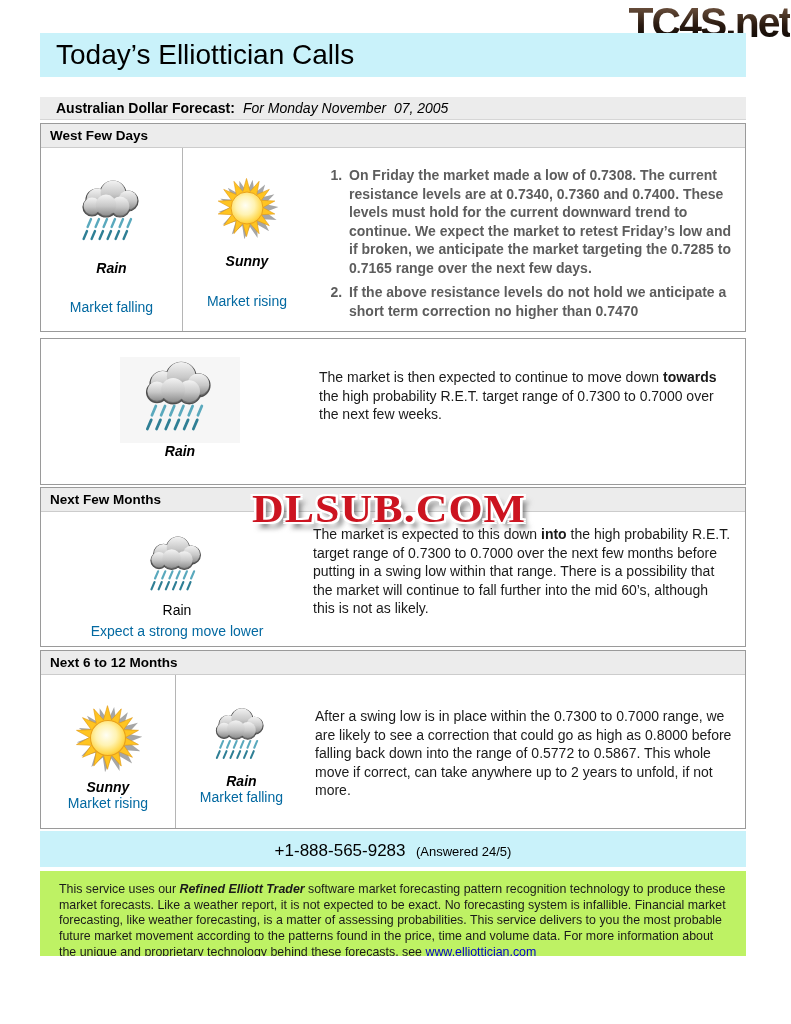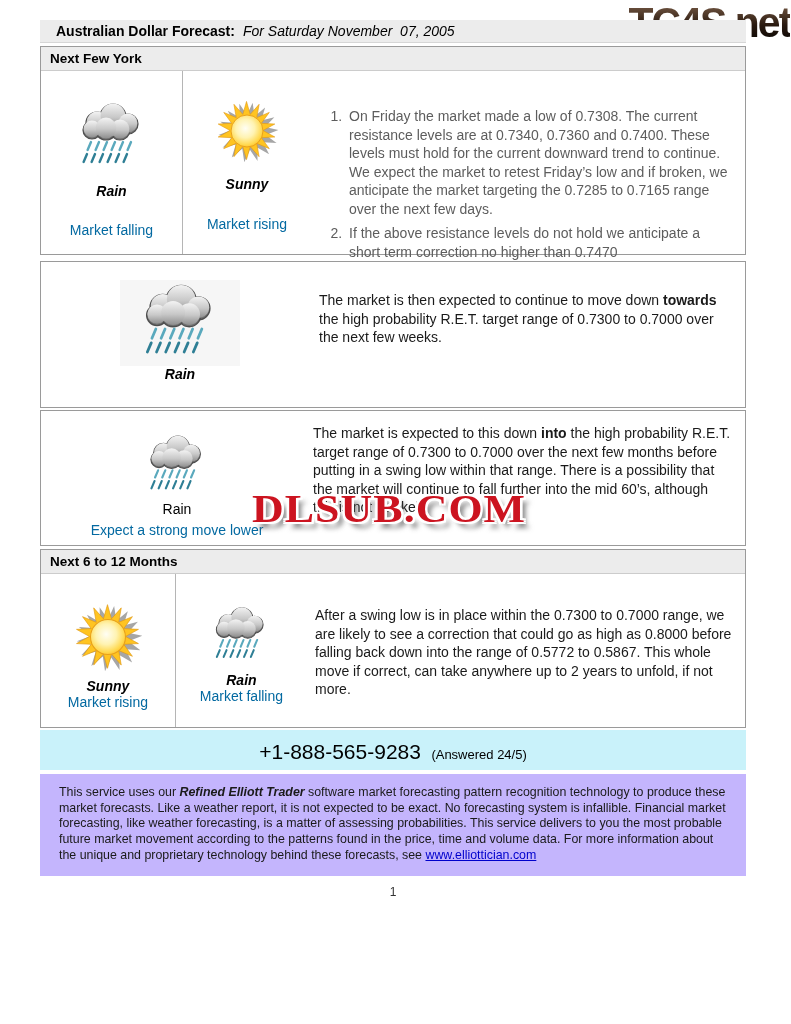--- a/index.html
+++ b/index.html
@@ -34,21 +34,21 @@
   .icon-label.plain { font-weight:normal; font-style:normal; }
   .icon-caption { font-size:14px; color:#0369a1; }
   .bodytext { font-size:14px; line-height:18.5px; color:#1a1a1a; }
   .graytext { color:#5d5d5d; }
   .b { font-weight:bold; }
 
   
   .s1-body { height:183px; }
   .s1-c1 { width:142px; padding-top:32px; }
   .s1-c2 { width:128px; padding-top:28px; }
-  .s1-c3 { flex:1; padding:36px 12px 0 8px; }
+  .s1-c3 { flex:1; padding:18px 12px 0 8px;font-weight:bold; }
   .s1-c3 ol { padding-left:27px; }
   .s1-c3 li { padding-left:3px; margin-bottom:6px; }
 
   
   .s23-body { display:flex; }
   .s2-body { height:145px; }
   .s3-body { height:134px; }
   .s23-left { width:298px; text-align:center; }
   .s23-right { flex:1; padding-right:14px; }
   .s2-iconwrap { margin-top:18px; background:#f6f6f6; display:inline-block; padding:4px 14px; }
@@ -60,24 +60,24 @@
   .s4-body { height:153px; }
   .s4-c1 { width:152px; padding-top:28px; }
   .s4-c2 { width:148px; padding-top:32px; }
   .s4-c3 { flex:1; padding:32px 10px 0 8px; }
 
   
   .footer { margin-top:2px; background:#c9f2fa; text-align:center; padding:7px 0 6px 0; }
   .footer .line1 { font-size:13.5px; color:#000; }
   .footer a, .disclaimer a { color:#0000cc; text-decoration:underline; cursor:pointer; }
   .footer .line2 { margin-top:3px; }
-  .footer .phone { font-size:21px; color:#000; }
+  .footer .phone { font-size:17px; color:#000; }
   .footer .answered { font-size:13px; margin-left:6px; }
 
-  .disclaimer { margin-top:4px; background:#c4b5fd; padding:11px 19px 12px 19px;
+  .disclaimer { margin-top:4px; background:#bef264; padding:11px 19px 12px 19px;
                 font-size:12.4px; line-height:15.7px; color:#1a1a1a; }
   .disclaimer .bi { font-weight:bold; font-style:italic; }
   .pagenum { text-align:center; margin-top:9px; font-size:12px; color:#333; }
 
   
   .wm-dlsub { position:absolute; left:252px; top:484px; z-index:5;
               font-family:"Liberation Serif", serif; font-weight:bold; font-size:41px; letter-spacing:1px;
               color:#cc1420; transform:scaleX(1.07); transform-origin:left;
               text-shadow:
                 -2px -2px 0 #fff, 2px -2px 0 #fff, -2px 2px 0 #fff, 2px 2px 0 #fff,
@@ -94,28 +94,31 @@
 </head>
 <body>
 
 <div class="page">
 
   <div class="logo">TC4S.net</div>
   <div class="byline">by Elliottician.com</div>
 
   <div class="content">
 
+    <div class="titlebar">
+      <h1>Today’s Elliottician Calls</h1>
+    </div>
 
     <div class="forecastbar">
       <span class="lbl">Australian Dollar Forecast:</span>
-      <span class="val">For Saturday November  07, 2005</span>
+      <span class="val">For Monday November  07, 2005</span>
     </div>
 
     <div class="section">
-      <div class="sec-head">Next Few York</div>
+      <div class="sec-head">West Few Days</div>
       <div class="cells s1-body">
         <div class="cell s1-c1 divider-r">
           <span class="wicon" style="width:82px;height:64px;"><svg viewBox="0 0 80 64" xmlns="http://www.w3.org/2000/svg">
                 <defs>
                   <linearGradient id="cg1" x1="0" y1="0" x2="0" y2="1">
                     <stop offset="0%" stop-color="#f3f3f3"></stop>
                     <stop offset="55%" stop-color="#c8c8c8"></stop>
                     <stop offset="100%" stop-color="#8e8e8e"></stop>
                   </linearGradient>
                 </defs>
@@ -229,20 +232,21 @@
           </span>
           <div class="icon-label">Rain</div>
         </div>
         <div class="s23-right">
           <p class="bodytext s2-text"><span>The market is then expected to continue to move down </span><span class="b">towards</span><span> the high probability R.E.T. target range of 0.7300 to 0.7000 over the next few weeks.</span></p>
         </div>
       </div>
     </div>
 
     <div class="section" style="margin-top:2px;">
+      <div class="sec-head">Next Few Months</div>
       <div class="s23-body s3-body">
         <div class="s23-left">
           <span class="s3-iconwrap">
             <span class="wicon" style="width:72px;height:58px;"><svg viewBox="0 0 80 64" xmlns="http://www.w3.org/2000/svg">
                   <defs>
                     <linearGradient id="cg4" x1="0" y1="0" x2="0" y2="1">
                       <stop offset="0%" stop-color="#f3f3f3"></stop>
                       <stop offset="55%" stop-color="#c8c8c8"></stop>
                       <stop offset="100%" stop-color="#8e8e8e"></stop>
                     </linearGradient>

